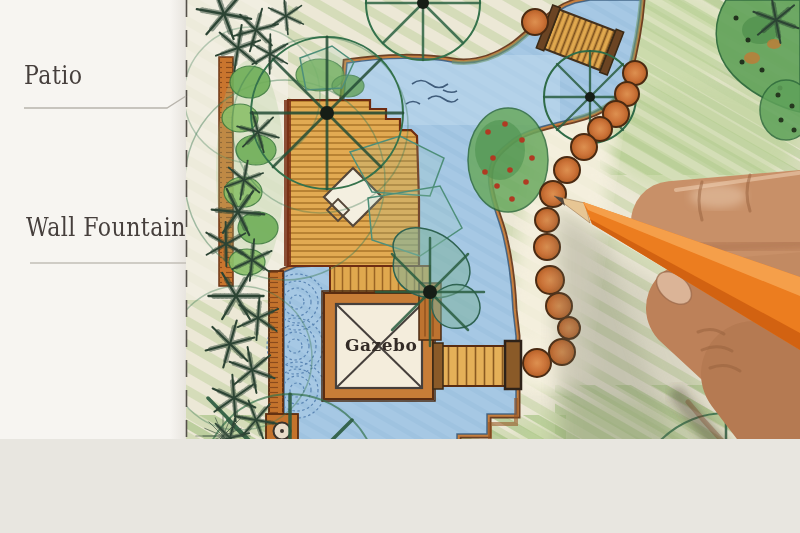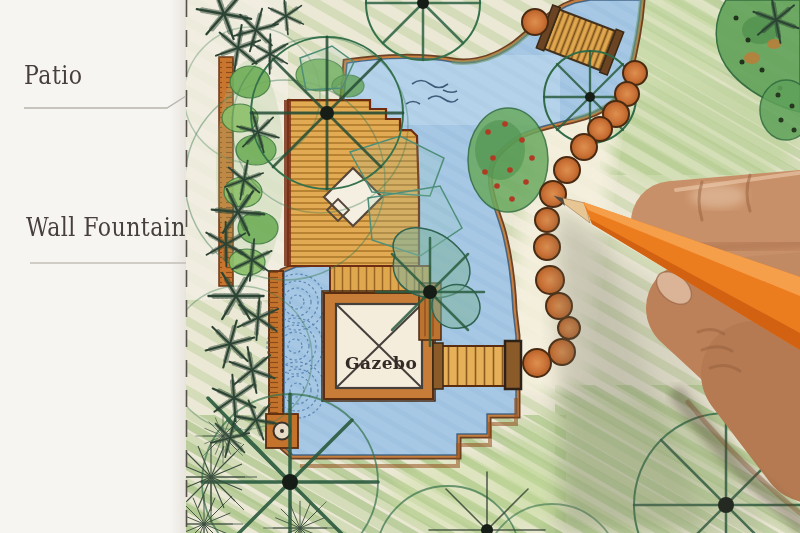--- a/index.html
+++ b/index.html
@@ -1,24 +1,24 @@
 <!DOCTYPE html>
 <html><head>
 <meta charset="utf-8">
 <style>
   html,body{margin:0;padding:0;background:#e8e6e0;}
-  .stage{position:relative;width:800px;height:533px;overflow:hidden;background:#fca5a5;
+  .stage{position:relative;width:800px;height:439px;overflow:hidden;background:#fca5a5;
          font-family:"DejaVu Serif", serif;}
   .stage svg{position:absolute;left:0;top:0;}
   .label{position:absolute;color:#463f3c;font-size:26px;letter-spacing:.5px;
          transform:scaleX(.85);transform-origin:left top;white-space:nowrap;}
   .label.gazebo{font-size:17px;font-weight:bold;color:#332b26;transform:none;letter-spacing:.5px;}
   .patio-label{left:24px;top:60px;}
   .wallfountain-label{left:26px;top:212px;}
-  .gazebo-label{left:345px;top:353px;}
+  .gazebo-label{left:345px;top:335px;}
 </style>
 </head>
 <body>
 
 <div class="stage">
 <svg width="800" height="533" viewBox="0 0 800 533">
   <defs>
     <pattern id="grass" width="20" height="20" patternUnits="userSpaceOnUse" patternTransform="rotate(30)">
       <rect x="0" y="0" width="20" height="9" fill="#a9c584"></rect>
     </pattern>

